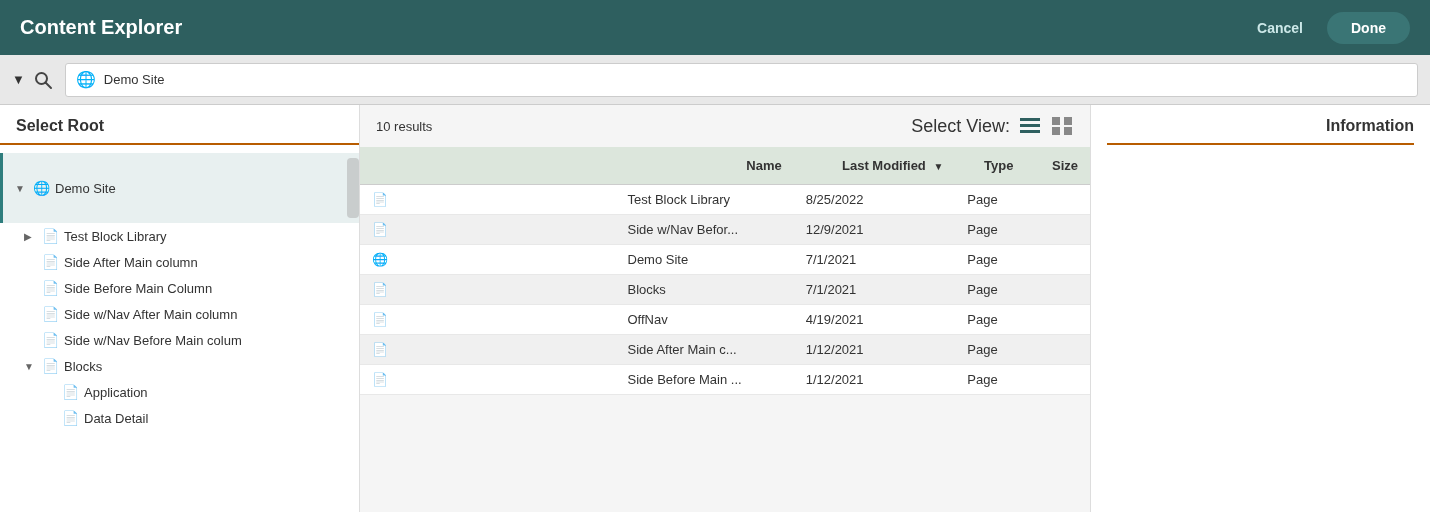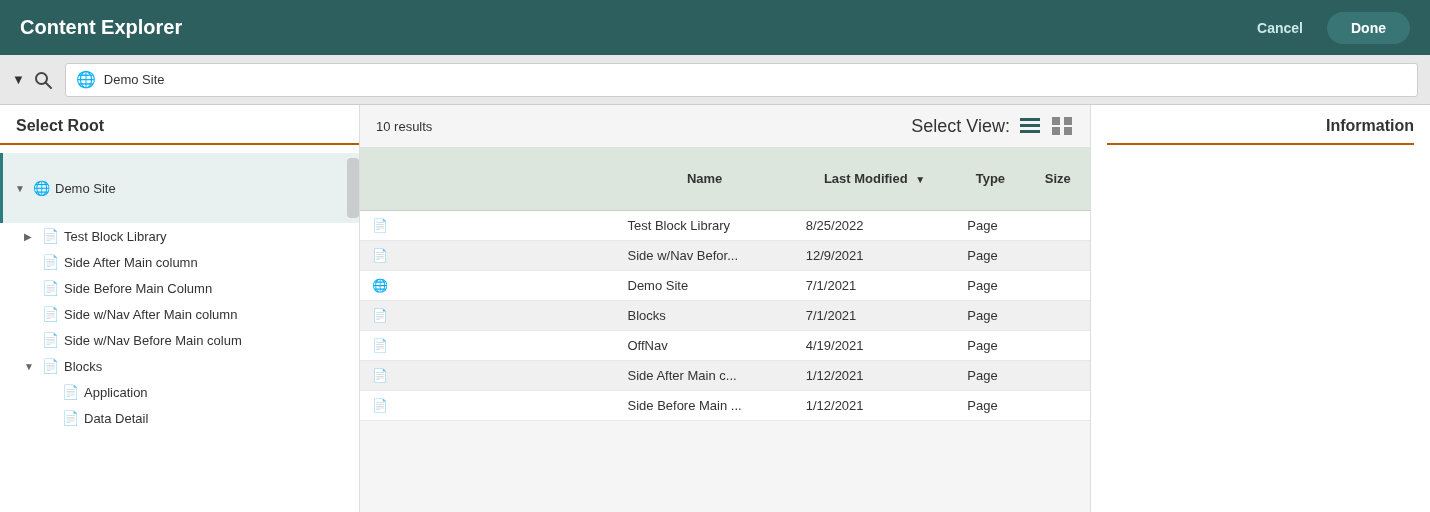--- a/index.html
+++ b/index.html
@@ -188,22 +188,22 @@
     
     .results-table {
       width: 100%;
       border-collapse: collapse;
       flex: 1;
     }
     .results-table thead tr {
       background: #dce6dc;
     }
     .results-table th {
-      padding: 24px 12px;
-      text-align: center;
+      padding: 11px 12px;
+      text-align: right;
       font-size: 13px;
       font-weight: bold;
       color: #333;
       border-bottom: 1px solid #ccc;
     }
     .results-table th.sortable {
       cursor: pointer;
     }
     .sort-arrow { font-size: 10px; margin-left: 4px; }
     .results-table td {

